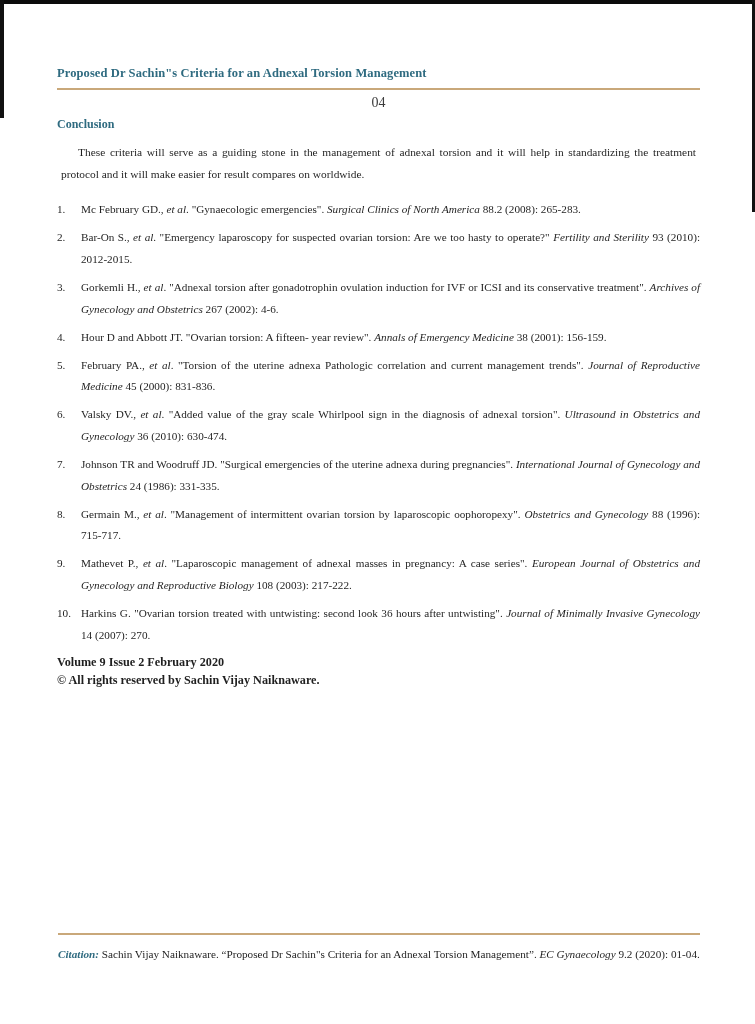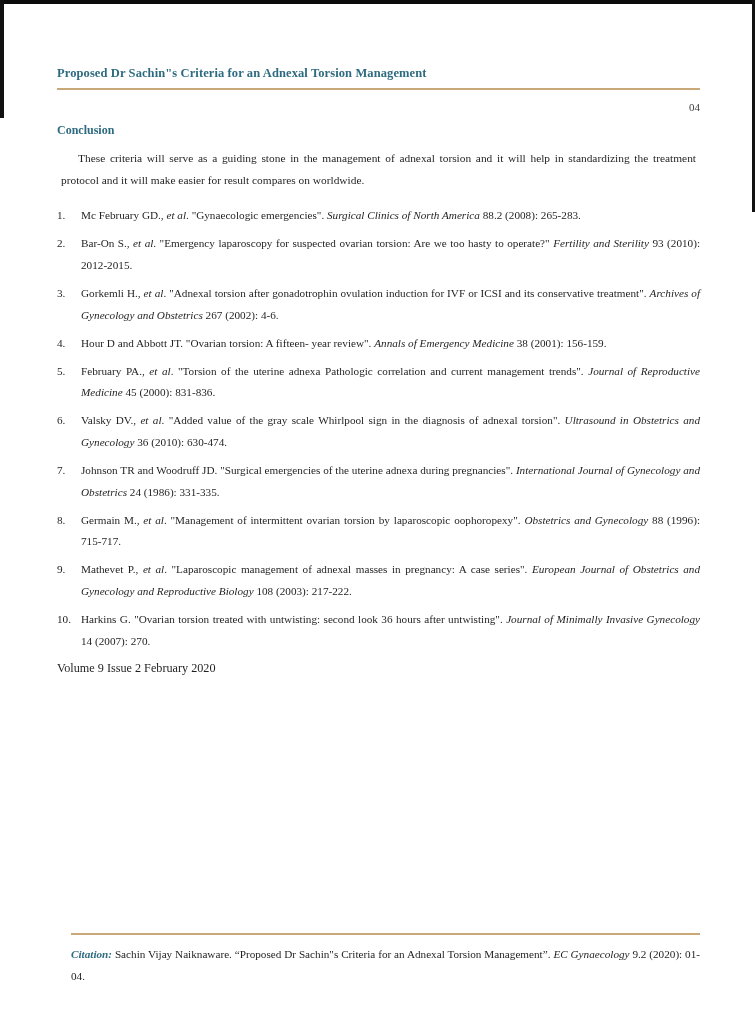--- a/index.html
+++ b/index.html
@@ -27,24 +27,24 @@
     font-size: 12.5px;
     letter-spacing: 0.1px;
     margin: 0;
   }
   .head-rule {
     border: none;
     border-top: 2px solid #c9a87a;
     margin: 7px 0 0 0;
   }
   .page-number {
-    text-align: right;
-    font-size: 11px;
+    text-align: center;
+    font-size: 14px;
     color: #3c3c3c;
-    margin-top: 11px;
+    margin-top: 5px;
     height: 10px;
   }
   .section-heading {
     color: #2f6b80;
     font-weight: bold;
     font-size: 12px;
     margin: 12px 0 9px 0;
   }
   .body-para {
     font-size: 11.4px;
@@ -61,29 +61,29 @@
   .ref-item {
     display: flex;
     font-size: 11.2px;
     line-height: 1.95;
     margin-bottom: 6px;
   }
   .ref-num { flex: none; width: 24px; }
   .ref-body { flex: 1; text-align: justify; }
 
   .footer-meta {
-    font-weight: normal;
+    font-weight: bold;
     font-size: 12.2px;
     line-height: 1.5;
   }
   .footer-meta p { margin: 0; }
 
   .citation-block {
     position: absolute;
-    left: 71px;
+    left: 58px;
     right: 55px;
     top: 933px;
     border-top: 2px solid #c9a87a;
     padding-top: 8px;
     font-size: 11.2px;
     line-height: 2.0;
     text-align: justify;
   }
   .citation-label {
     color: #2f6b80;
@@ -149,20 +149,21 @@
           <span class="ref-body"><span>Mathevet P., </span><i>et al</i><span>. "Laparoscopic management of adnexal masses in pregnancy: A case series". </span><i>European Journal of Obstetrics and Gynecology and Reproductive Biology</i><span> 108 (2003): 217-222.</span></span>
         </li>
         <li class="ref-item">
           <span class="ref-num">10.</span>
           <span class="ref-body"><span>Harkins G. "Ovarian torsion treated with untwisting: second look 36 hours after untwisting". </span><i>Journal of Minimally Invasive Gynecology</i><span> 14 (2007): 270.</span></span>
         </li>
       </ol>
 
     <div class="footer-meta">
       <p>Volume 9 Issue 2 February 2020</p>
+      <p>© All rights reserved by Sachin Vijay Naiknaware.</p>
     </div>
 
   </div>
 
   <div class="citation-block">
     <span class="citation-label">Citation:</span><span><span> Sachin Vijay Naiknaware. “Proposed Dr Sachin"s Criteria for an Adnexal Torsion Management”. </span><i>EC Gynaecology</i><span> 9.2 (2020): 01-04.</span></span>
   </div>
 </div>
 
 </body></html>

